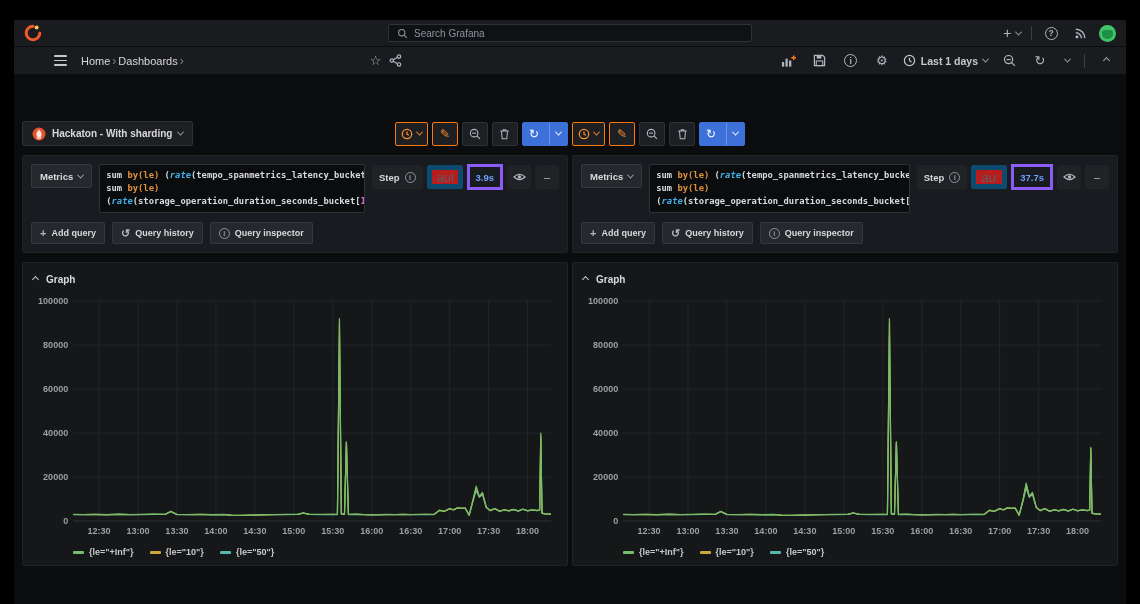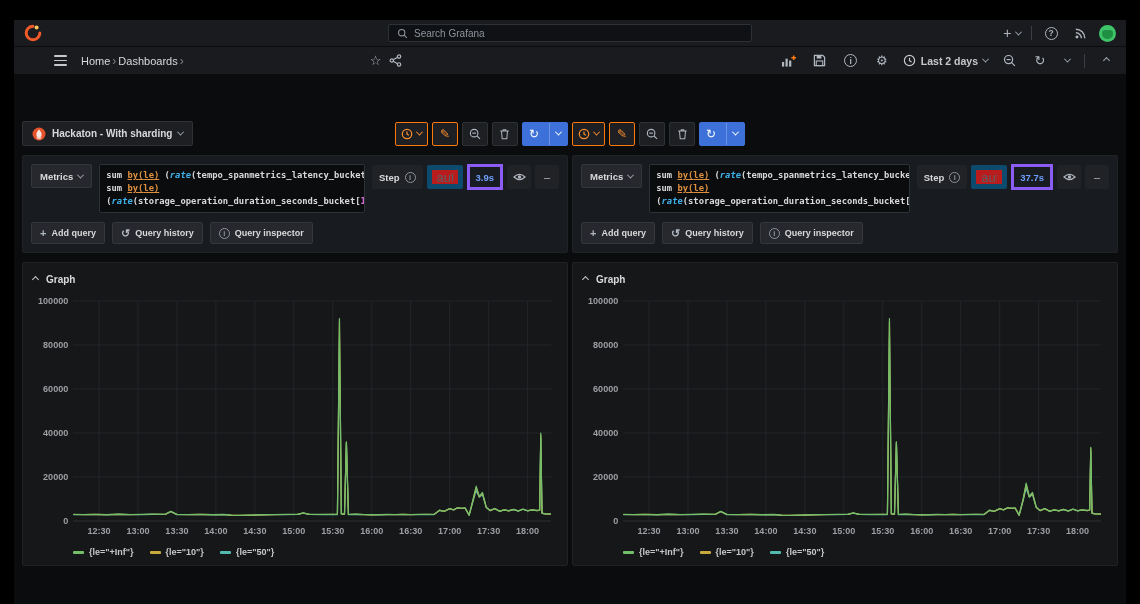--- a/index.html
+++ b/index.html
@@ -59,21 +59,21 @@
 
   
   .query-card { background:#181b1f; border:1px solid #202226; border-radius:2px; padding:8px; }
   .query-row { display:flex; align-items:flex-start; gap:7px; }
   .metrics-btn { height:24px; background:#26282d; border:1px solid #34373c; border-radius:2px;
     display:inline-flex; align-items:center; gap:5px; padding:0 8px; font-size:9.5px; font-weight:bold;
     color:#d8d9da; cursor:pointer; flex:0 0 auto; }
   .codebox { flex:1; min-width:0; background:#0b0c0e; border:1px solid #2c3235; border-radius:2px;
     padding:4px 6px; font-family:"DejaVu Sans Mono", monospace; font-size:8.8px; font-weight:bold;
     line-height:13px; white-space:pre; overflow:hidden; cursor:text; }
-  .c-p { color:#d8d9da; } .c-kw { color:#e0913f;text-decoration:underline; } .c-fn { color:#3fb0e8;font-style:italic; } .c-dur { color:#d66ed6; }
+  .c-p { color:#d8d9da; } .c-kw { color:#e0913f; } .c-fn { color:#3fb0e8;font-style:italic; } .c-dur { color:#d66ed6; }
   .step-group { display:flex; align-items:center; gap:4px; flex:0 0 auto; }
   .step-chip { height:24px; background:#202226; border-radius:2px; display:inline-flex; align-items:center;
     gap:5px; padding:0 7px; color:#d8d9da; font-size:9.5px; font-weight:bold; }
   .info-dot { width:11px; height:11px; border:1.1px solid #8e949e; border-radius:50%; color:#8e949e;
     font-size:7.5px; display:inline-flex; align-items:center; justify-content:center; font-weight:bold; }
   .step-input { width:36px; height:24px; background:#b91c1c; border:5px solid #0c4a6e; border-radius:2px;
     color:#d8d9da; font-size:13px; padding:0 5px; font-family:inherit; }
   .step-input::placeholder { color:#5c6066; }
   .interval-annot { border:3px solid #8b5cf6; padding:1px 6px; display:inline-flex; align-items:center;
     height:26px; }
@@ -181,21 +181,21 @@
       </span>
       <span class="ibtn">
           <span class="circle-glyph">i</span>
         </span>
       <span class="ibtn" style="font-size:13px;">⚙</span>
       <span class="timepick">
         <svg width="13" height="13" viewBox="0 0 14 14">
             <circle cx="7" cy="7" r="5.5" fill="none" stroke="#c7c8ca" stroke-width="1.3"></circle>
             <path d="M7 4 v3.2 l2.3 1.4" fill="none" stroke="#c7c8ca" stroke-width="1.3"></path>
           </svg>
-        <span>Last 2 days</span>
+        <span>Last 1 days</span>
         <span class="chev down"></span>
       </span>
       <span class="ibtn">
         <svg width="13" height="13" viewBox="0 0 14 14">
             <circle cx="6" cy="6" r="4.4" fill="none" stroke="#b0b6bf" stroke-width="1.3"></circle>
             <line x1="3.8" y1="6" x2="8.2" y2="6" stroke="#b0b6bf" stroke-width="1.3"></line>
             <line x1="9.3" y1="9.3" x2="12.8" y2="12.8" stroke="#b0b6bf" stroke-width="1.3"></line>
           </svg>
       </span>
       <span class="ibtn" style="font-size:13px;">↻</span>

